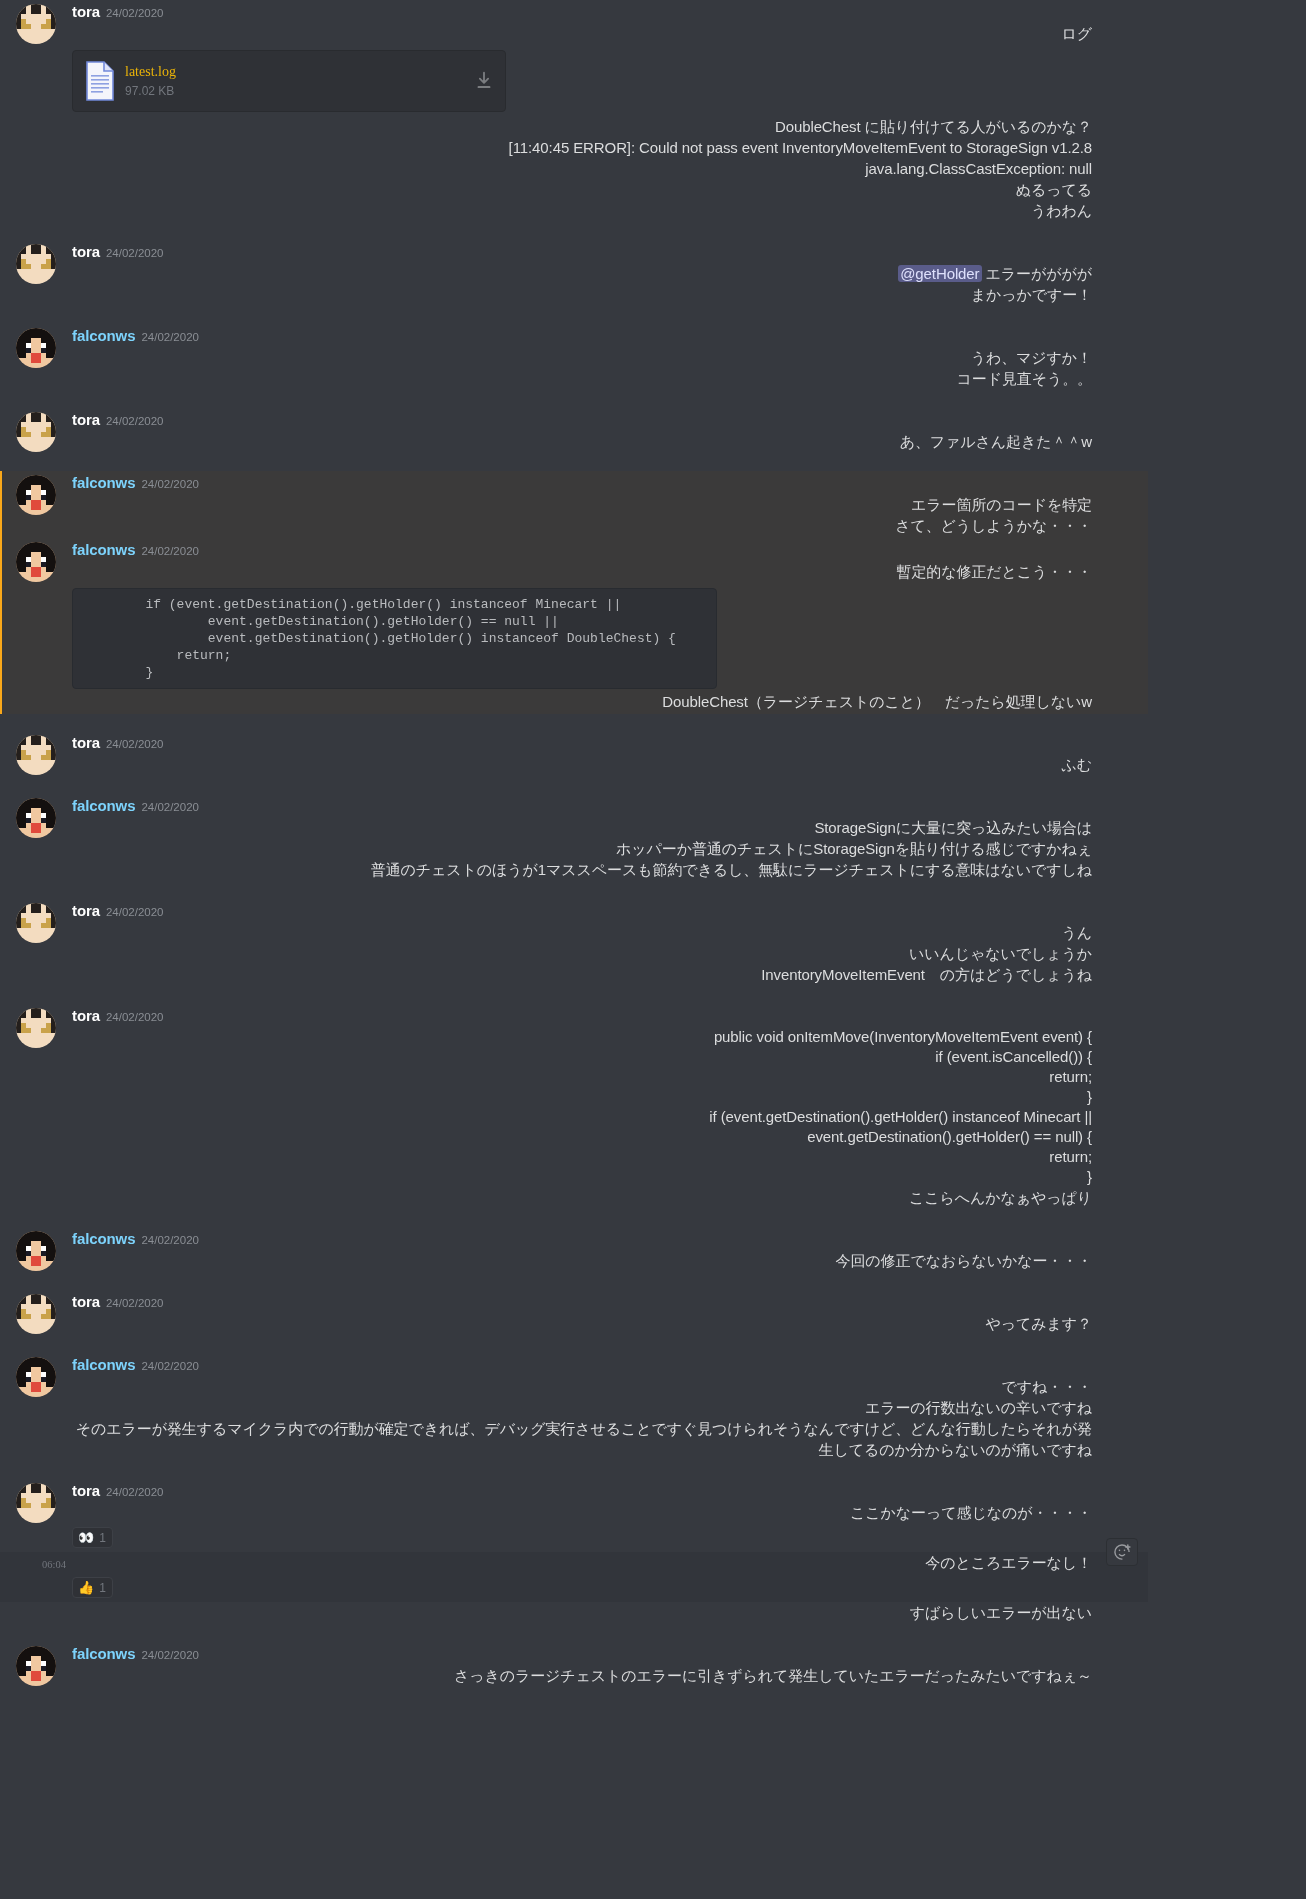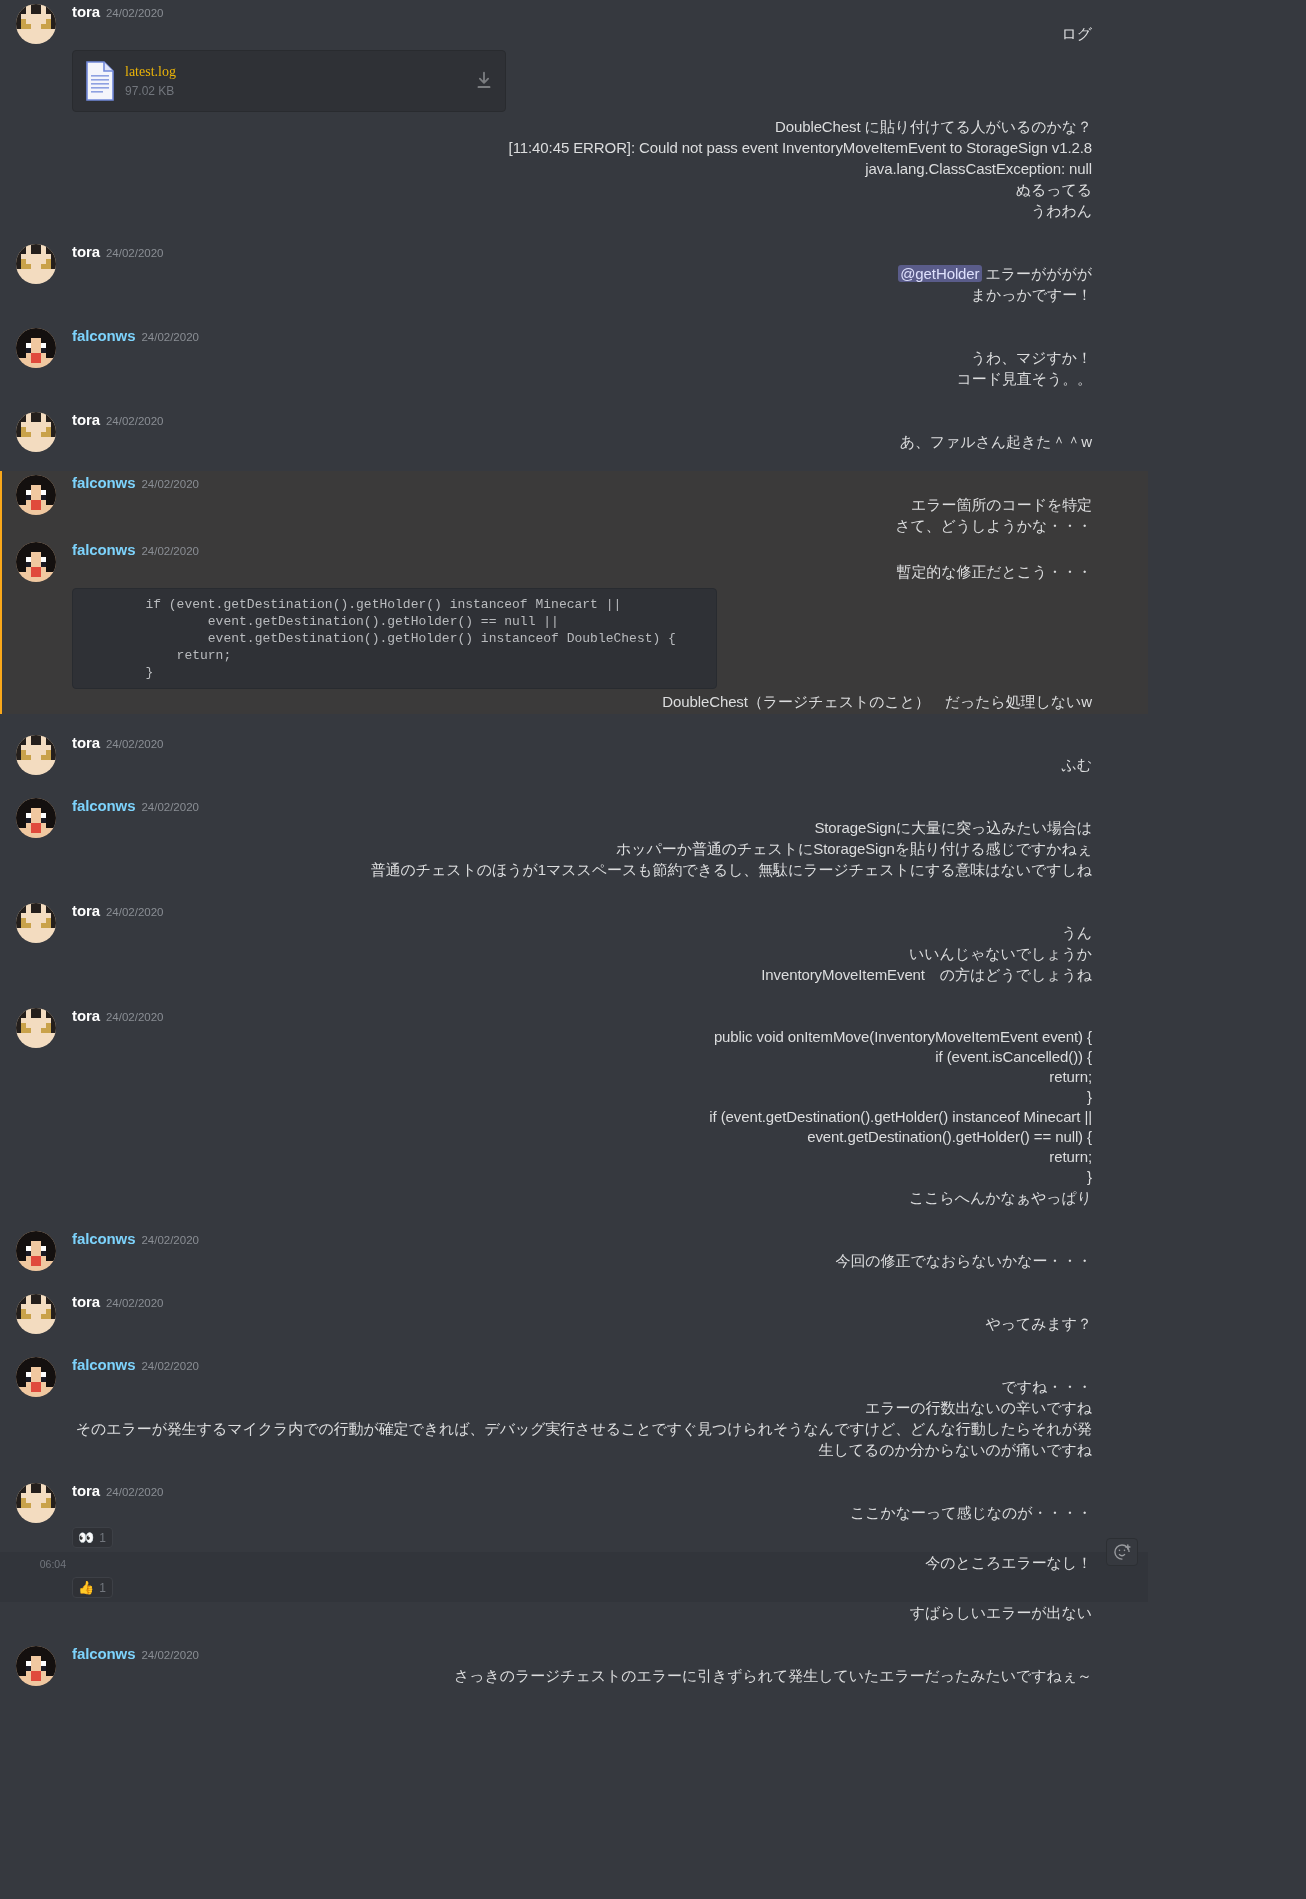--- a/index.html
+++ b/index.html
@@ -65,21 +65,21 @@
 
   .mentionchip {
     background: #5a5c8a; color: #dee0fc;
     border-radius: 3px; padding: 0 2px;
   }
 
   
   .hts {
     position: absolute; left: 0; width: 66px;
     text-align: right; font-size: 10.5px; color: #72767d;
-    line-height: 21px; padding-top: 2px;
+    line-height: 21px; padding-top: 2px; font-family: Liberation Serif, serif;
   }
 
   
   .attach {
     margin: 6px 0 4px 0;
     width: 434px;
     background: #2f3136;
     border: 1px solid #292b2f;
     border-radius: 4px;
     display: flex; align-items: center;

